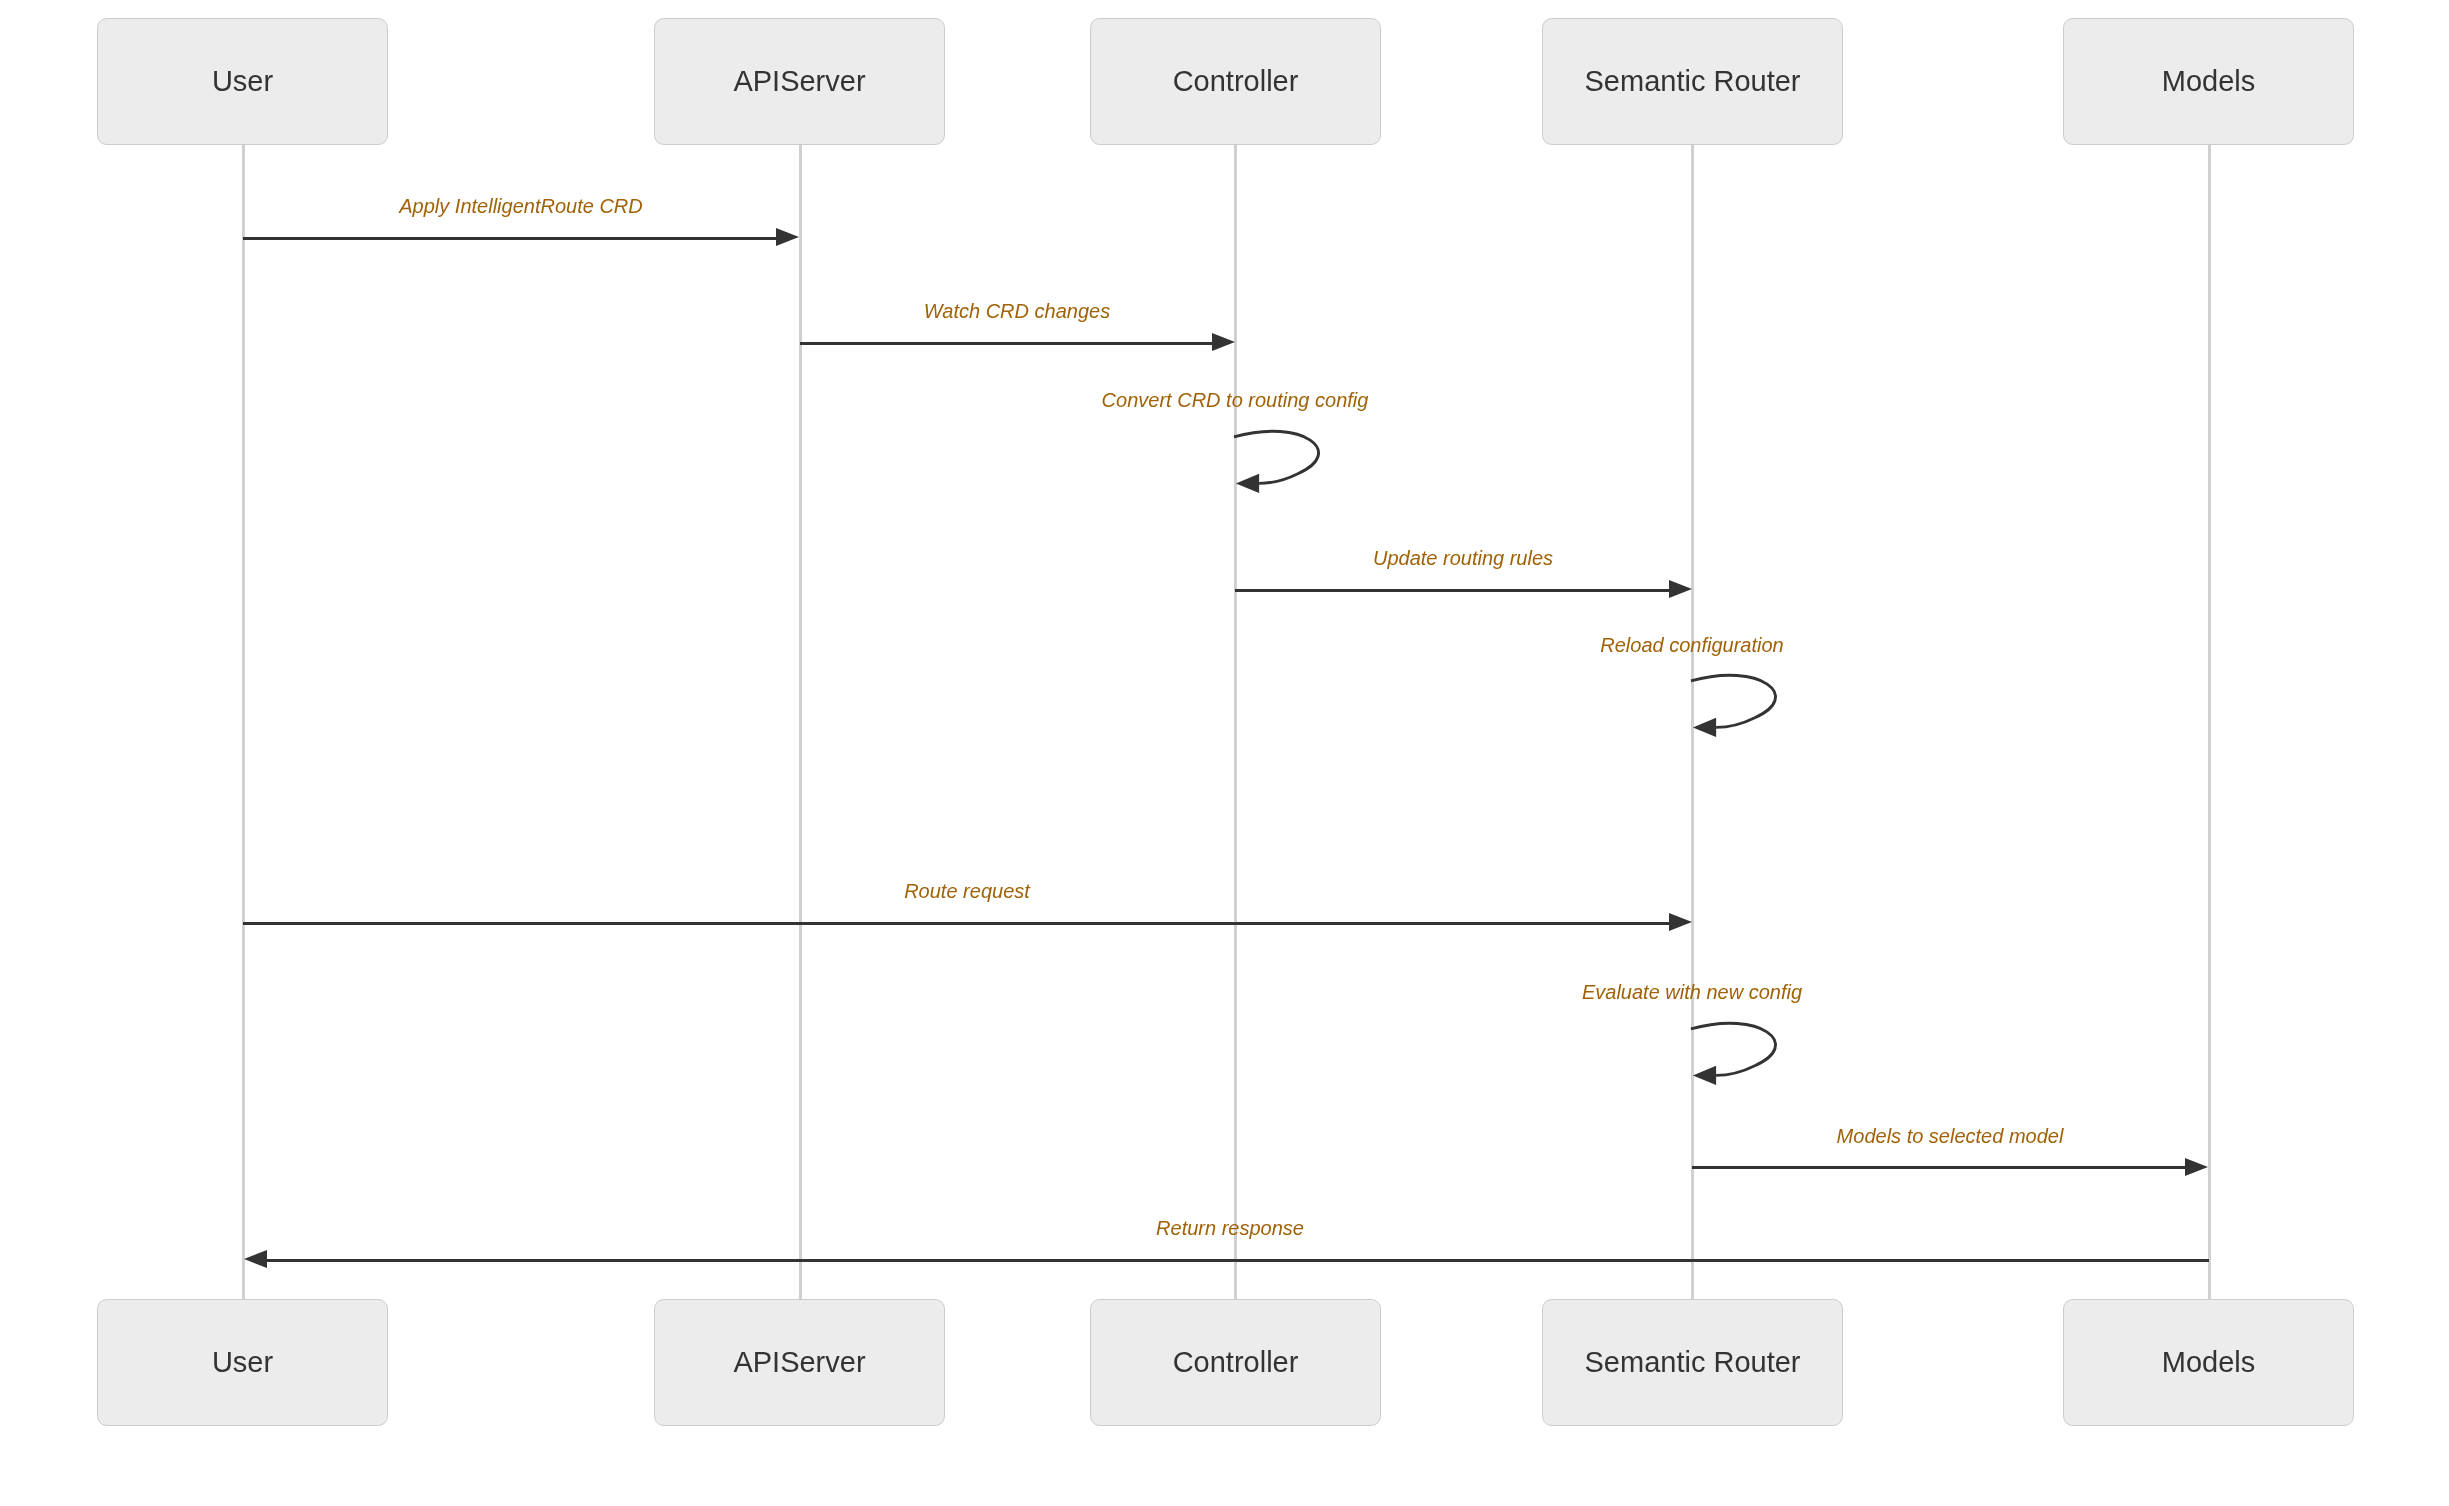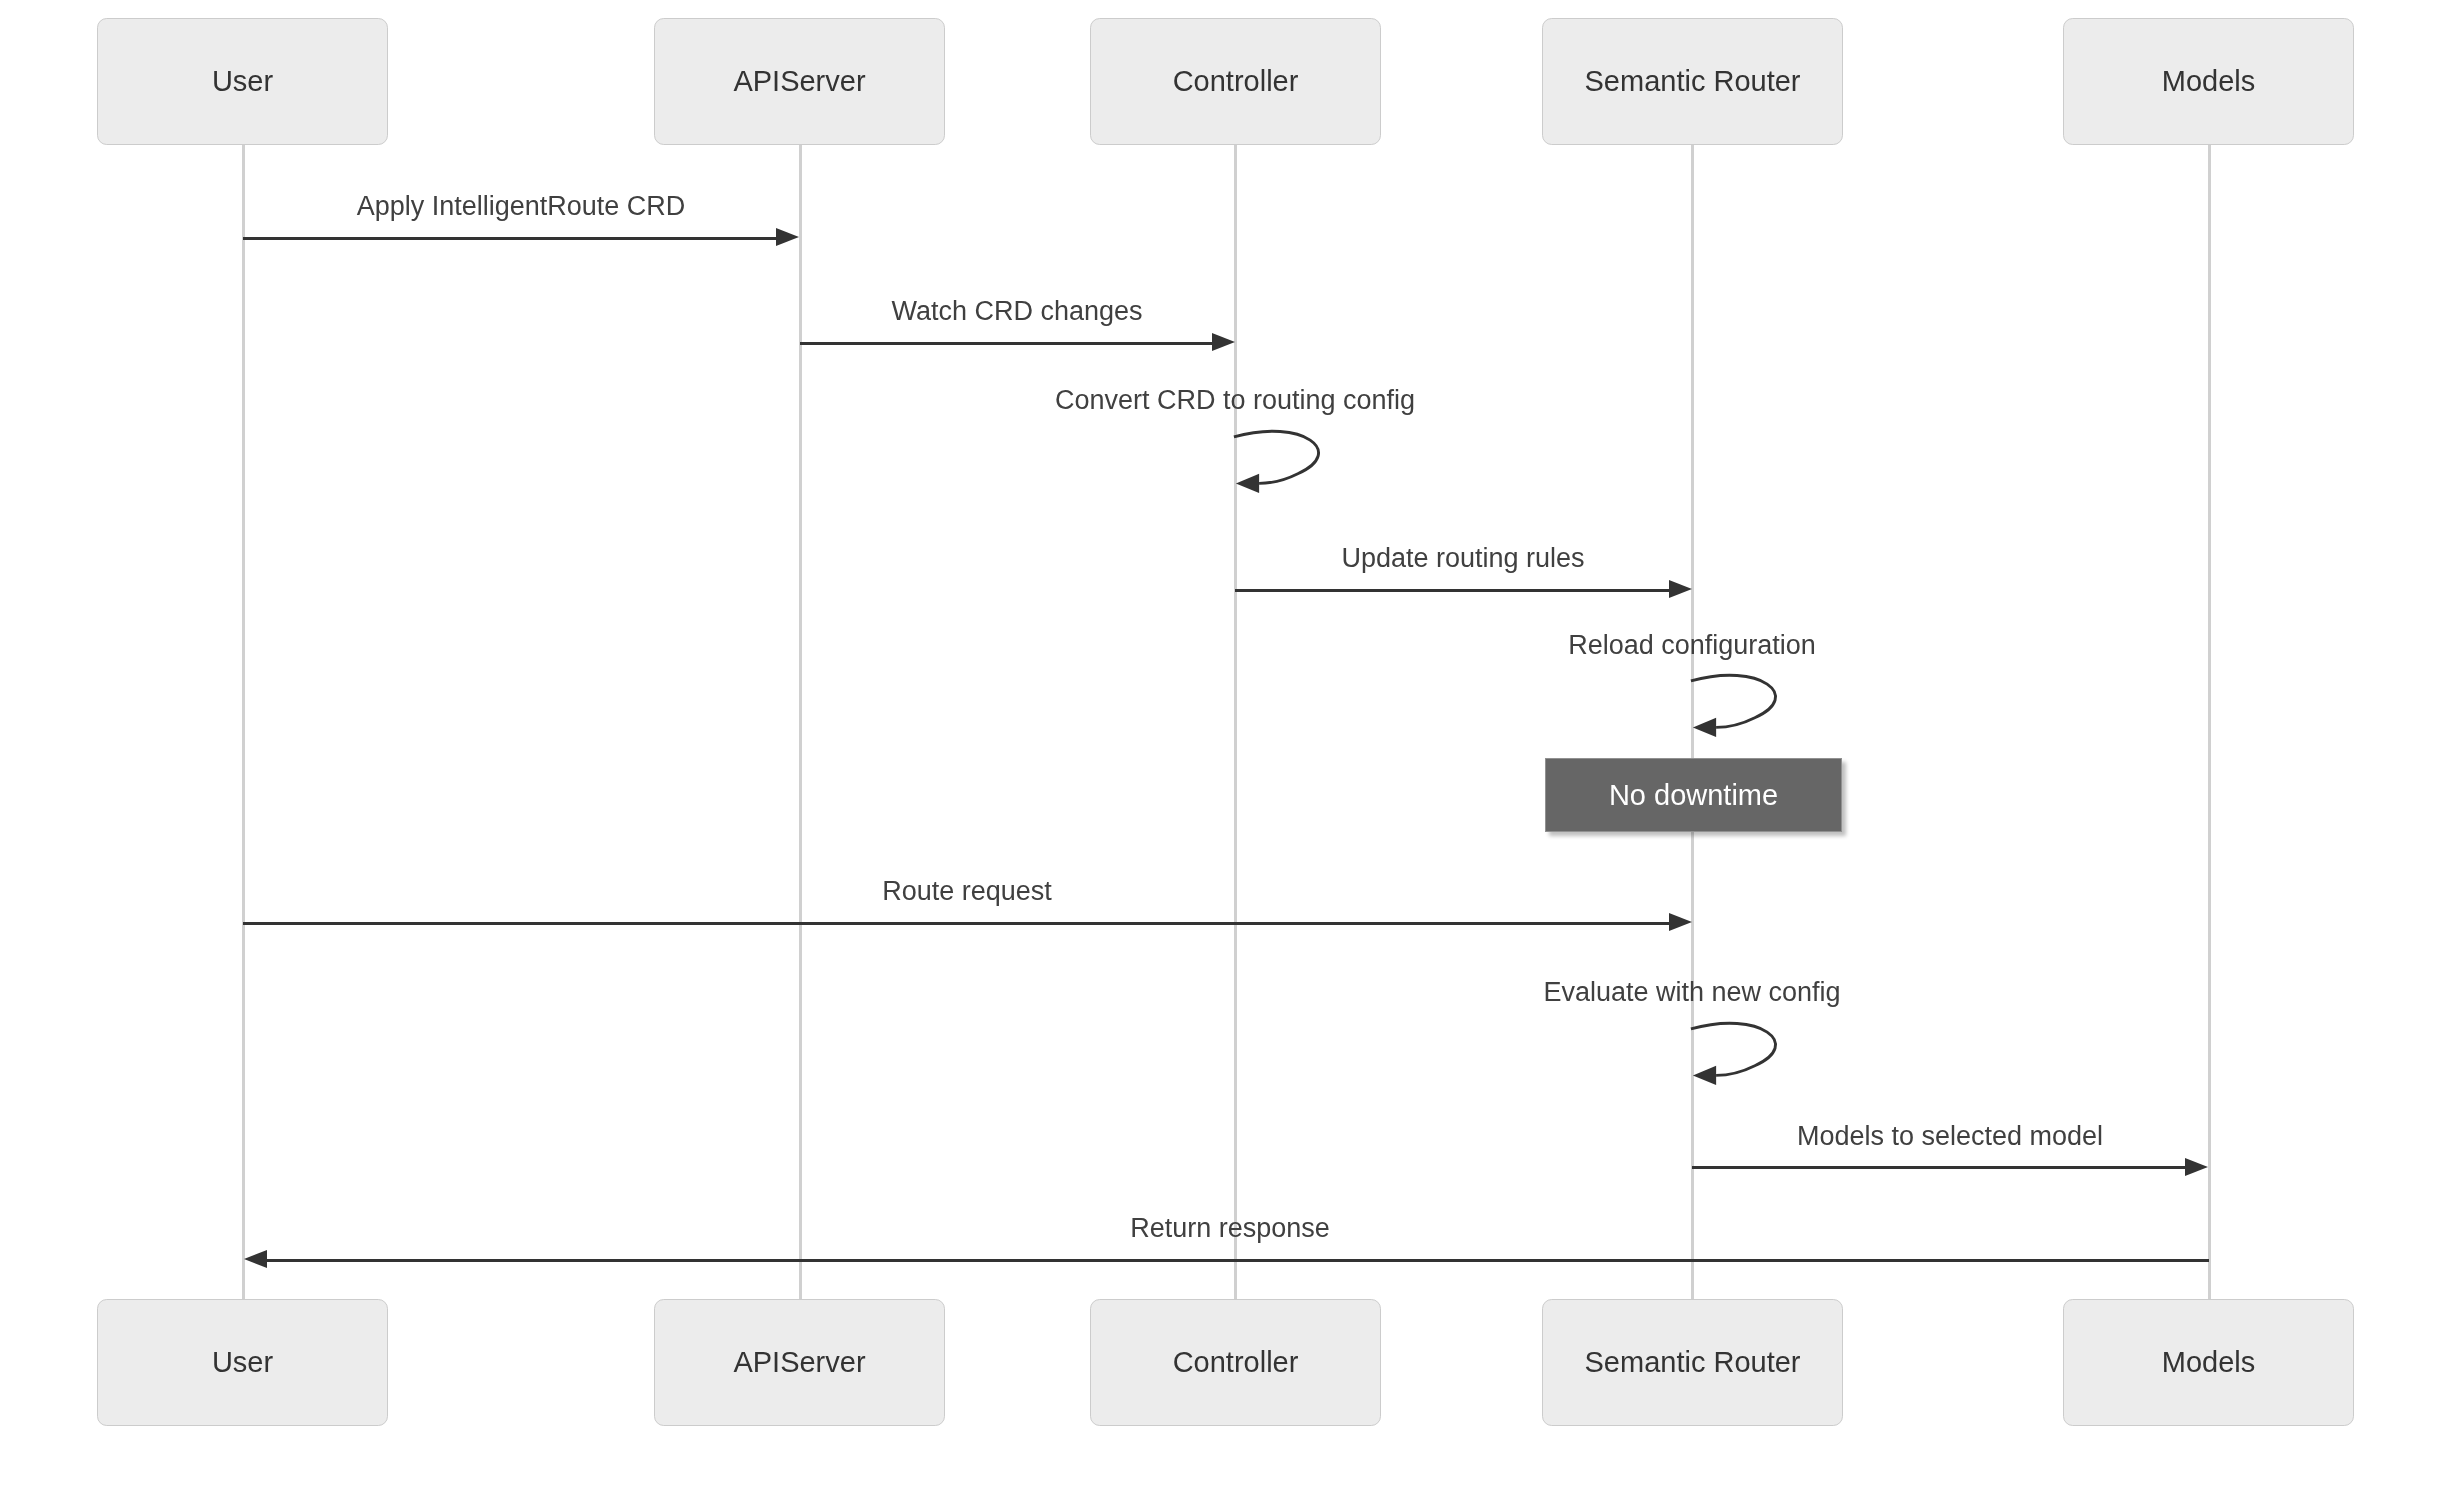--- a/index.html
+++ b/index.html
@@ -9,21 +9,21 @@
   }
   .lifeline{position:absolute;width:2.9px;background:#d0d0d0;top:145px;height:1155px;}
   .actor{
     position:absolute;height:127px;width:291px;background:#ececec;
     border:1.9px solid #cccccc;border-radius:9.7px;box-sizing:border-box;
     display:flex;align-items:center;justify-content:center;
     font-size:29px;color:#333333;
   }
   .mlabel{
     position:absolute;transform:translateX(-50%);white-space:nowrap;
-    font-size:27px;line-height:35px;height:35px;color:#404040;text-align:center;
+    font-size:20px;line-height:35px;height:35px;color:#a16207;text-align:center;font-style:italic;
   }
   .mline{position:absolute;height:2.9px;background:#333333;}
   .head-right{
     position:absolute;width:0;height:0;
     border-top:9.7px solid transparent;border-bottom:9.7px solid transparent;
     border-left:23px solid #333333;
   }
   .head-left{
     position:absolute;width:0;height:0;
     border-top:9.7px solid transparent;border-bottom:9.7px solid transparent;
@@ -72,21 +72,20 @@
   <div class="mlabel" style="left:1463px;top:541px;">Update routing rules</div>
   <div class="mline" style="left:1235px;top:589px;width:434px;"></div>
   <div class="head-right" style="left:1669px;top:580px;"></div>
 
   <div class="mlabel" style="left:1692px;top:628px;">Reload configuration</div>
   <svg class="loop" style="left:1689px;top:671px;" viewBox="0 0 124 78">
     <path d="M 2 10 C 74 -10, 118 26, 68 48 C 54 55, 40 58, 28 58" fill="none" stroke="#333333" stroke-width="3"></path>
     <polygon points="28,48 28,68 4,58" fill="#333333"></polygon>
   </svg>
 
-  <div class="note">No downtime</div>
 
   <div class="mlabel" style="left:967px;top:874px;">Route request</div>
   <div class="mline" style="left:243px;top:922px;width:1426px;"></div>
   <div class="head-right" style="left:1669px;top:913px;"></div>
 
   <div class="mlabel" style="left:1692px;top:975px;">Evaluate with new config</div>
   <svg class="loop" style="left:1689px;top:1019px;" viewBox="0 0 124 78">
     <path d="M 2 10 C 74 -10, 118 26, 68 48 C 54 55, 40 58, 28 58" fill="none" stroke="#333333" stroke-width="3"></path>
     <polygon points="28,48 28,68 4,58" fill="#333333"></polygon>
   </svg>

